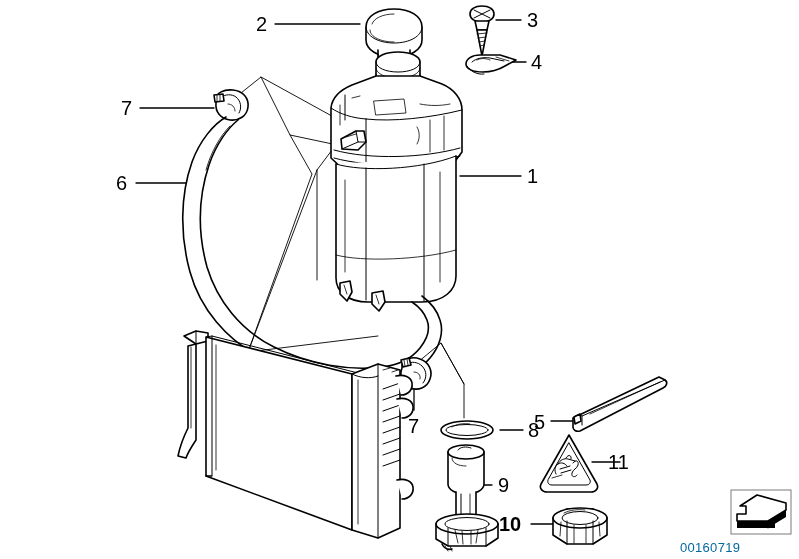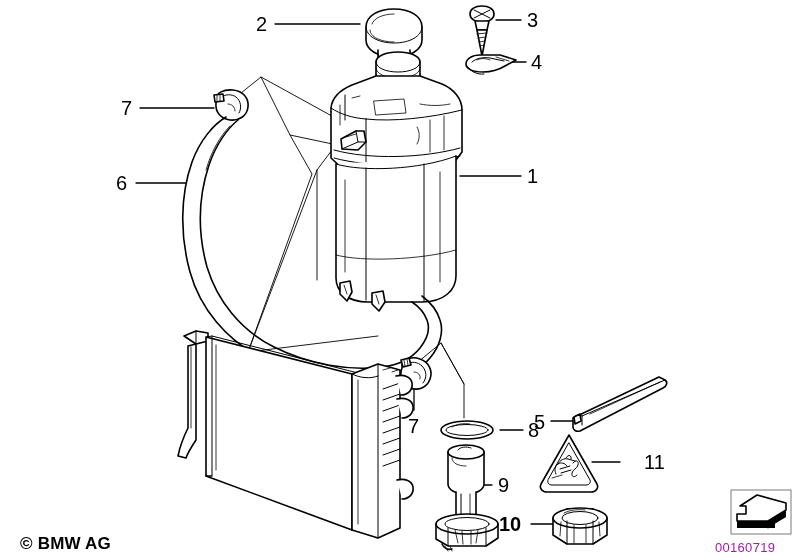--- a/index.html
+++ b/index.html
@@ -41,26 +41,26 @@
     top: 534px;
     font-family: "Liberation Sans", sans-serif;
     font-size: 17px;
     font-weight: 700;
     color: #000000;
     letter-spacing: 0.2px;
     white-space: nowrap;
   }
   .partno {
     position: absolute;
-    left: 715px;
+    left: 680px;
     top: 540px;
     font-family: "Liberation Sans", sans-serif;
     font-size: 13px;
     font-weight: 400;
-    color: #a21caf;
+    color: #0369a1;
     letter-spacing: 0.3px;
     white-space: nowrap;
   }
 </style>
 </head>
 <body>
 
 <div id="canvas">
 
   <svg id="art" viewBox="0 0 799 559" xmlns="http://www.w3.org/2000/svg">
@@ -312,18 +312,17 @@
   <div class="callout" style="left:256px; top:14px;">2</div>
   <div class="callout" style="left:527px; top:10px;">3</div>
   <div class="callout" style="left:531px; top:52px;">4</div>
   <div class="callout" style="left:534px; top:412px;">5</div>
   <div class="callout" style="left:116px; top:173px;">6</div>
   <div class="callout" style="left:121px; top:98px;">7</div>
   <div class="callout" style="left:408px; top:416px;">7</div>
   <div class="callout" style="left:528px; top:420px;">8</div>
   <div class="callout" style="left:498px; top:475px;">9</div>
   <div class="callout" style="left:499px; top:514px;font-weight:bold;">10</div>
-  <div class="callout" style="left:644px; top:452px;">11</div>
-
-  <div class="copyright">© BMW AG</div>
+  <div class="callout" style="left:608px; top:452px;">11</div>
+
   <div class="partno">00160719</div>
 
 </div>
 
 </body></html>

